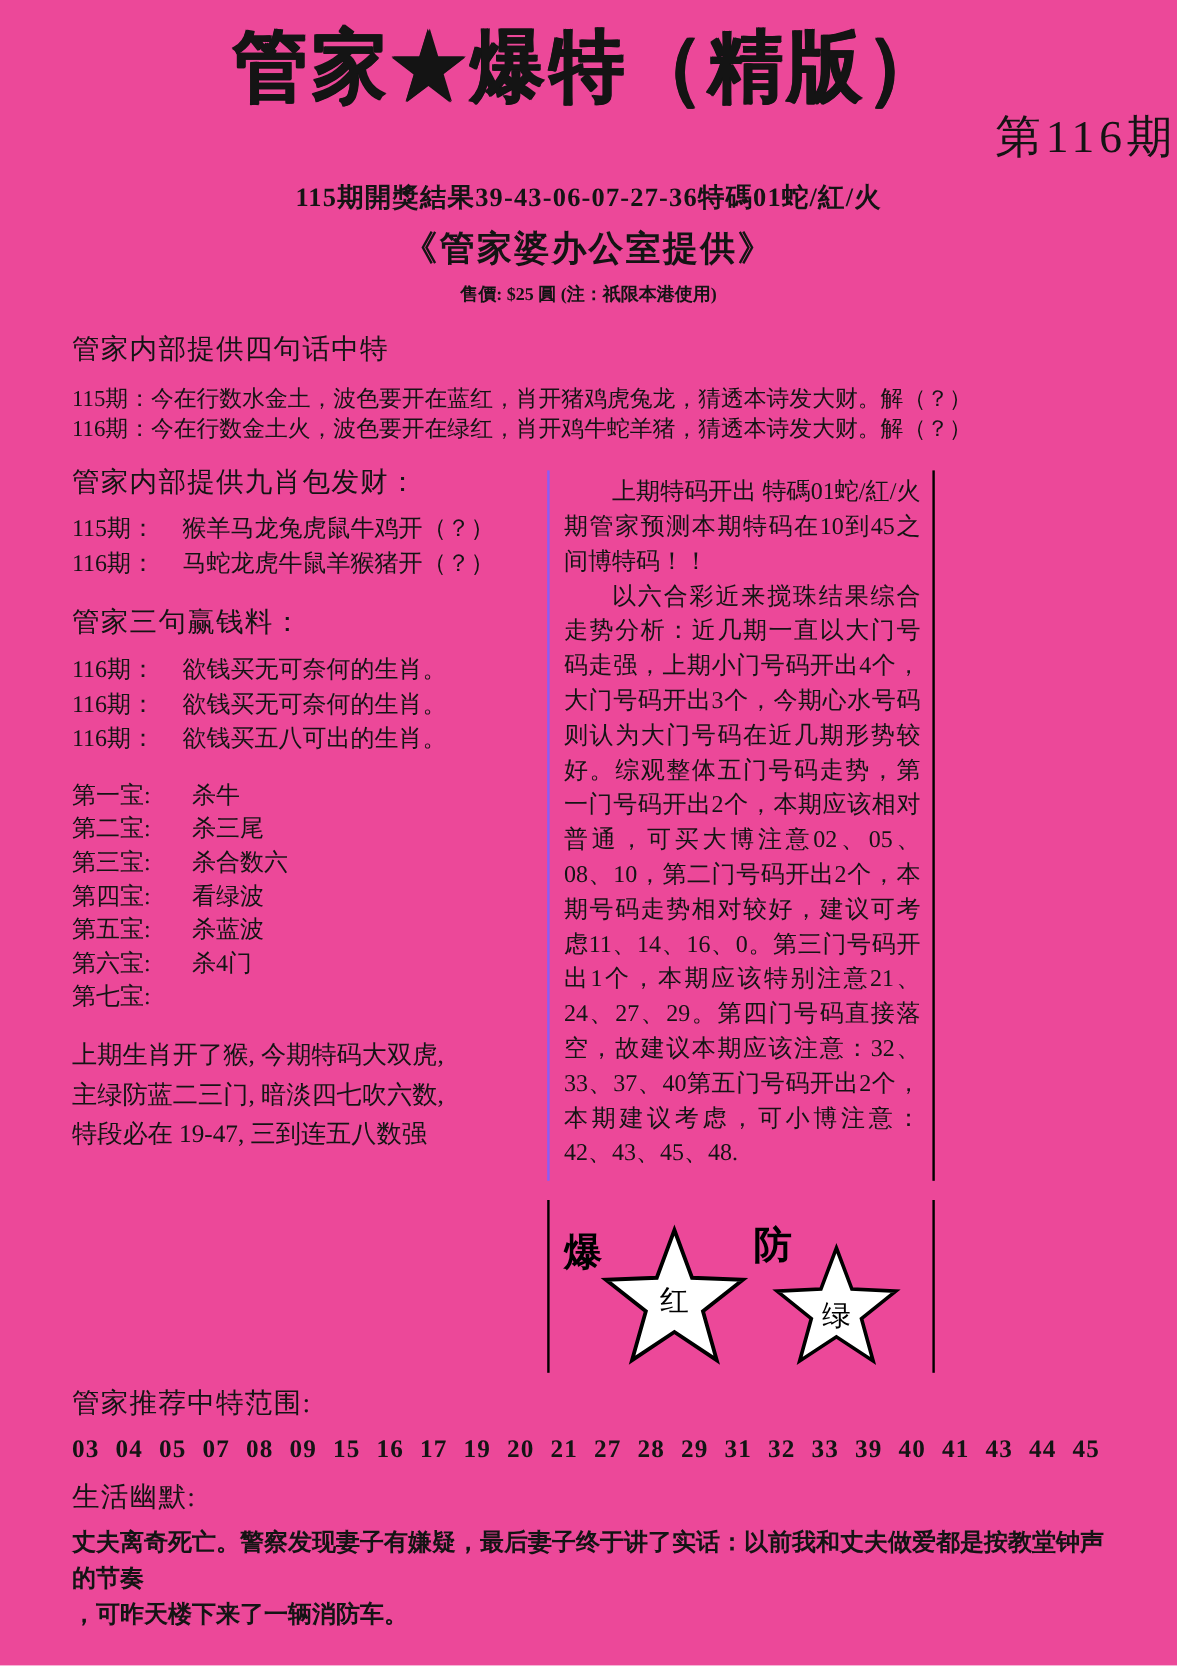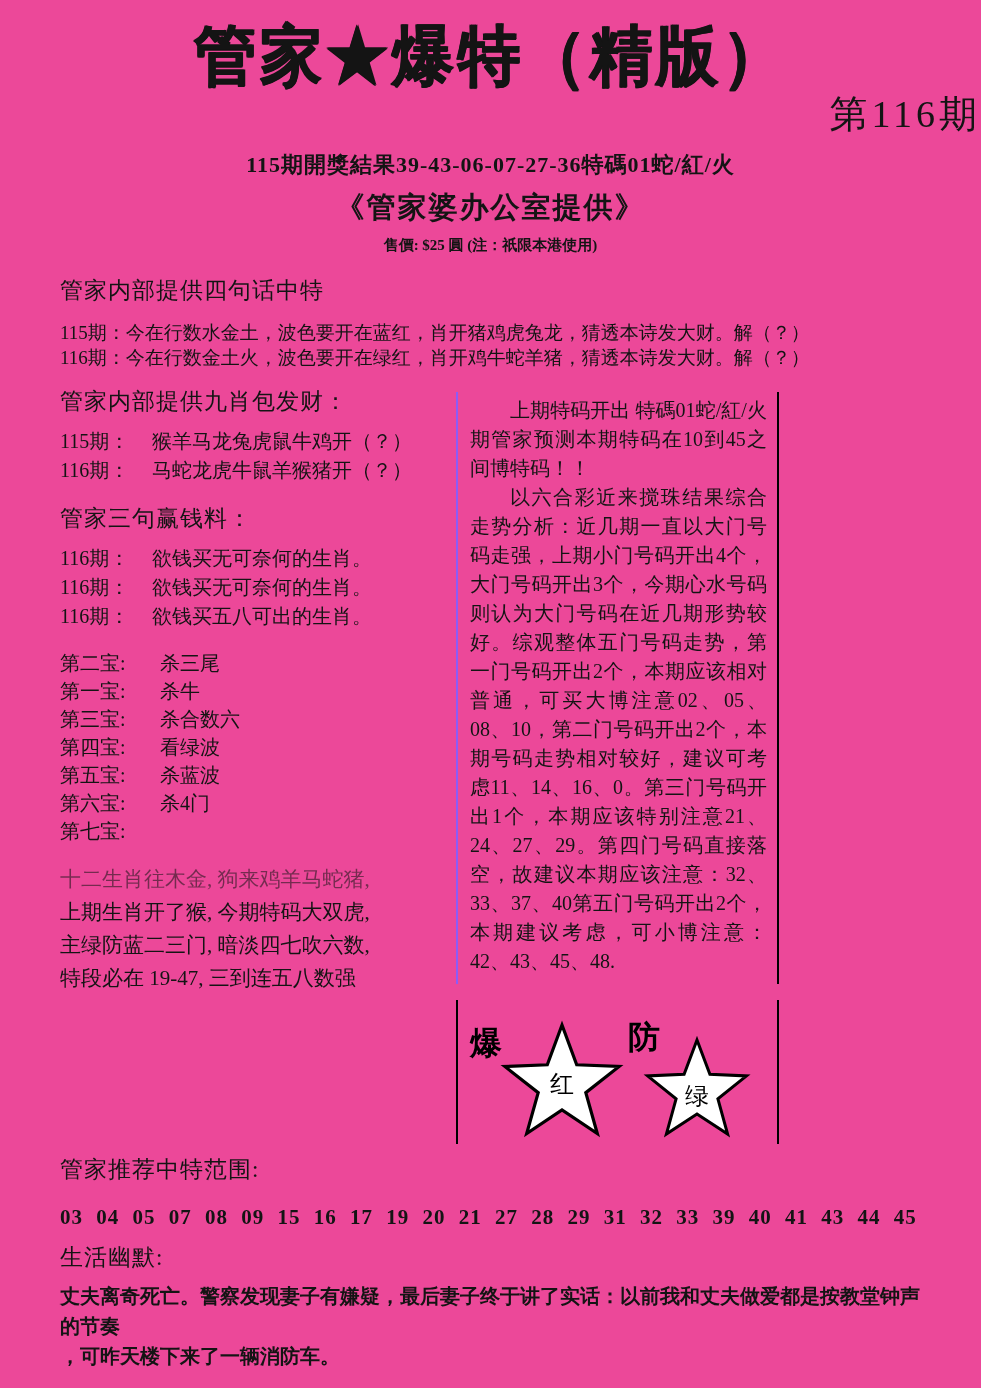--- a/index.html
+++ b/index.html
@@ -46,21 +46,21 @@
   .analysis p{margin:0;font-size:20px;line-height:29px;text-indent:2em;text-align:justify;}
   .stars-box{
     border-left:2px solid #000;border-right:2px solid #000;
     margin-top:16px;padding:2px 4px 0 4px;height:142px;
   }
   .stars-box svg{display:block;}
   .star-label{font-size:32px;font-weight:bold;font-family:"Liberation Serif",serif;}
   .star-char{font-size:24px;font-family:"Liberation Serif",serif;}
   
   .recommend{margin-top:10px;}
-  .numbers{font-size:21px;font-weight:bold;margin-top:20px;letter-spacing:1px;word-spacing:7px;}
+  .numbers{font-size:21px;font-weight:bold;margin-top:10px;letter-spacing:1px;word-spacing:7px;}
   .humor{margin-top:12px;}
   .humor p{margin:8px 0 0;font-size:20px;font-weight:bold;line-height:30px;}
 </style>
 </head>
 <body>
 
 <div class="page">
 
   <div class="masthead">管家★爆特（精版）</div>
   <div class="issue">第116期</div>
@@ -108,26 +108,26 @@
             <div class="row">
               <span class="lbl">116期：</span>
               <span>欲钱买五八可出的生肖。</span>
             </div>
           </div>
         </section>
 
         <section class="block seven">
           <div class="rows">
             <div class="row">
+              <span class="lbl">第一宝:</span>
+              <span>杀牛</span>
+            </div>
+            <div class="row">
               <span class="lbl">第二宝:</span>
               <span>杀三尾</span>
-            </div>
-            <div class="row">
-              <span class="lbl">第一宝:</span>
-              <span>杀牛</span>
             </div>
             <div class="row">
               <span class="lbl">第三宝:</span>
               <span>杀合数六</span>
             </div>
             <div class="row">
               <span class="lbl">第四宝:</span>
               <span>看绿波</span>
             </div>
             <div class="row">
@@ -139,21 +139,20 @@
               <span>杀4门</span>
             </div>
             <div class="row">
               <span class="lbl">第七宝:</span>
             </div>
           </div>
         </section>
 
         <section class="poem">
           <div class="rows">
-            <p class="faded">十二生肖往木金, 狗来鸡羊马蛇猪,</p>
             <p>上期生肖开了猴, 今期特码大双虎,</p>
             <p>主绿防蓝二三门, 暗淡四七吹六数,</p>
             <p>特段必在 19-47, 三到连五八数强</p>
           </div>
         </section>
       </div>
 
       <div class="right-col">
 
         <div class="analysis">

